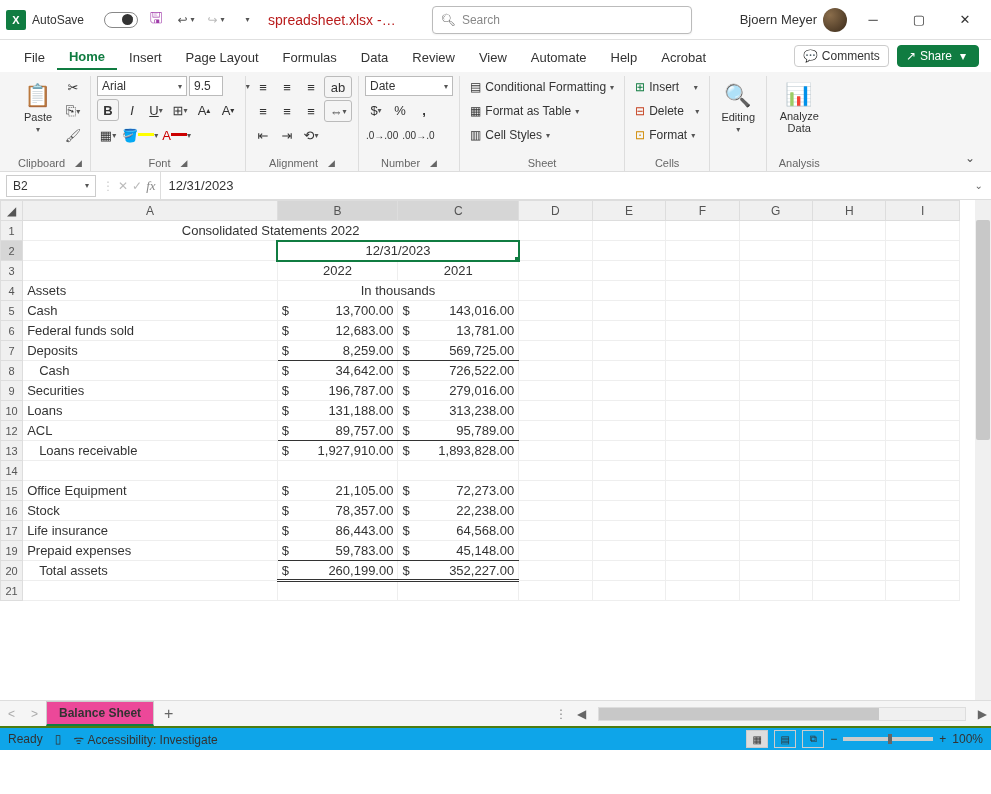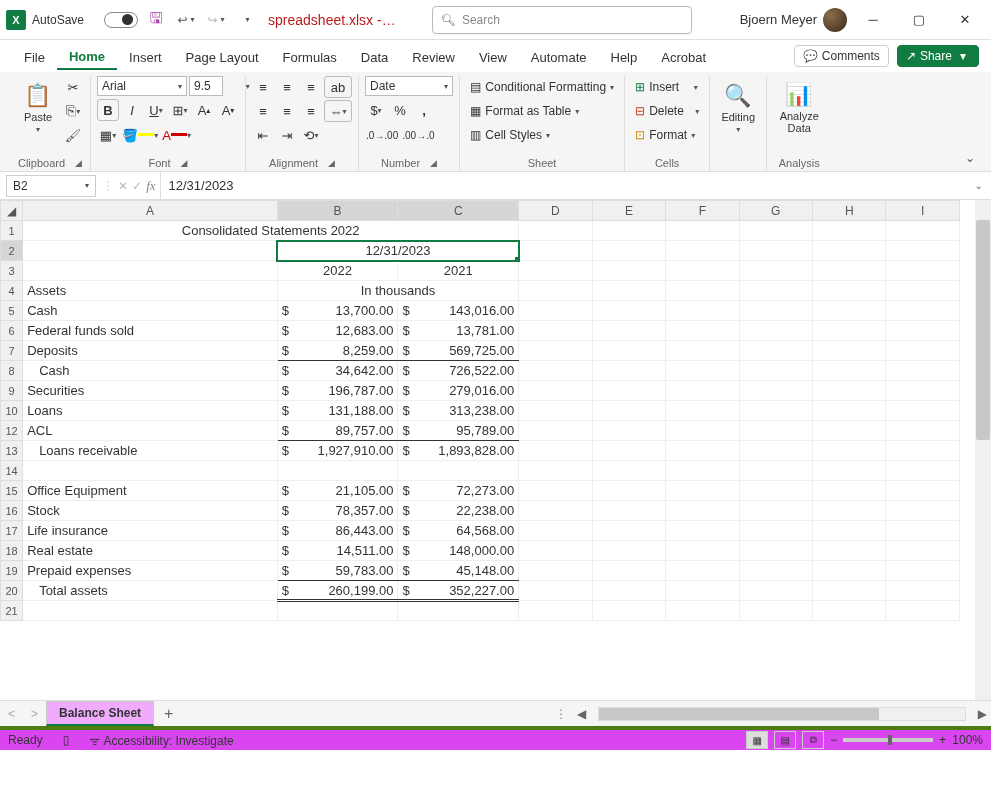--- a/index.html
+++ b/index.html
@@ -78,27 +78,27 @@
   .fill-handle { position: absolute; width: 6px; height: 6px; background: #107c41; right: -3px; bottom: -3px;}
   .top-thin { border-top: 1px solid #333 !important;}
   .bot-thin { border-bottom: 1px solid #333 !important;}
   .dbl-bot { border-bottom: 3px double #333 !important;}
   .vscroll { width: 16px; background: #f0f0f0; position: relative;}
   .vthumb { position: absolute; top: 20px; width: 14px; left: 1px; height: 220px; background: #c8c8c8; border-radius: 2px;}
   
   
   .sheet-tabs-bar { display: flex; align-items: center; height: 26px; border-top: 1px solid #ddd; background: #f5f5f5; font-size: 12px;}
   .nav-arrow { padding: 0 8px; color: #aaa; cursor: pointer;}
-  .sheet-tab { padding: 4px 12px; background: #f0abfc; border: 1px solid #ccc; border-bottom: 2px solid #107c41; font-weight: bold; cursor: pointer;}
+  .sheet-tab { padding: 4px 12px; background: #ec4899; border: 1px solid #ccc; border-bottom: 2px solid #107c41; font-weight: bold; cursor: pointer;}
   .add-sheet { padding: 0 10px; font-size: 16px; color: #666; cursor: pointer;}
   .hscroll { flex: 1; height: 14px; margin: 0 8px; background: #f0f0f0; position: relative; border: 1px solid #ddd;}
   .hthumb { position: absolute; left: 0; width: 280px; height: 100%; background: #c8c8c8;}
   
   
-  .status-bar { display: flex; align-items: center; height: 24px; background: #d946ef; border-top: 4px solid #4d7c0f; padding: 0 8px; font-size: 12px; gap: 20px;}
+  .status-bar { display: flex; align-items: center; height: 24px; background: #0ea5e9; border-top: 2px solid #4d7c0f; padding: 0 8px; font-size: 12px; gap: 12px;}
   .sb-right { margin-left: auto; display: flex; align-items: center; gap: 6px;}
   .view-btn { width: 22px; height: 18px; border: 1px solid #ccc; display: flex; align-items: center; justify-content: center; cursor: pointer; font-size: 10px;}
   .view-btn.active { background: #ddd;}
   .zoom-slider { width: 90px; height: 4px; background: #ccc; position: relative;}
   .zoom-thumb { position: absolute; left: 50%; top: -3px; width: 4px; height: 10px; background: #666;}
 </style>
 </head>
 <body>
 
 <div class="titlebar">
@@ -704,42 +704,20 @@
               </div>
             </td>
             <td class="cell"></td>
             <td class="cell"></td>
             <td class="cell"></td>
             <td class="cell"></td>
             <td class="cell"></td>
             <td class="cell"></td>
           </tr>
           <tr>
-            <td class="row-header">18</td>
-            <td class="cell">Real estate</td>
-            <td class="cell">
-              <div class="currency">
-                <span>$</span>
-                <span>14,511.00</span>
-              </div>
-            </td>
-            <td class="cell">
-              <div class="currency">
-                <span>$</span>
-                <span>148,000.00</span>
-              </div>
-            </td>
-            <td class="cell"></td>
-            <td class="cell"></td>
-            <td class="cell"></td>
-            <td class="cell"></td>
-            <td class="cell"></td>
-            <td class="cell"></td>
-          </tr>
-          <tr>
             <td class="row-header">19</td>
             <td class="cell">Prepaid expenses</td>
             <td class="cell bot-thin">
               <div class="currency">
                 <span>$</span>
                 <span>59,783.00</span>
               </div>
             </td>
             <td class="cell bot-thin">
               <div class="currency">

